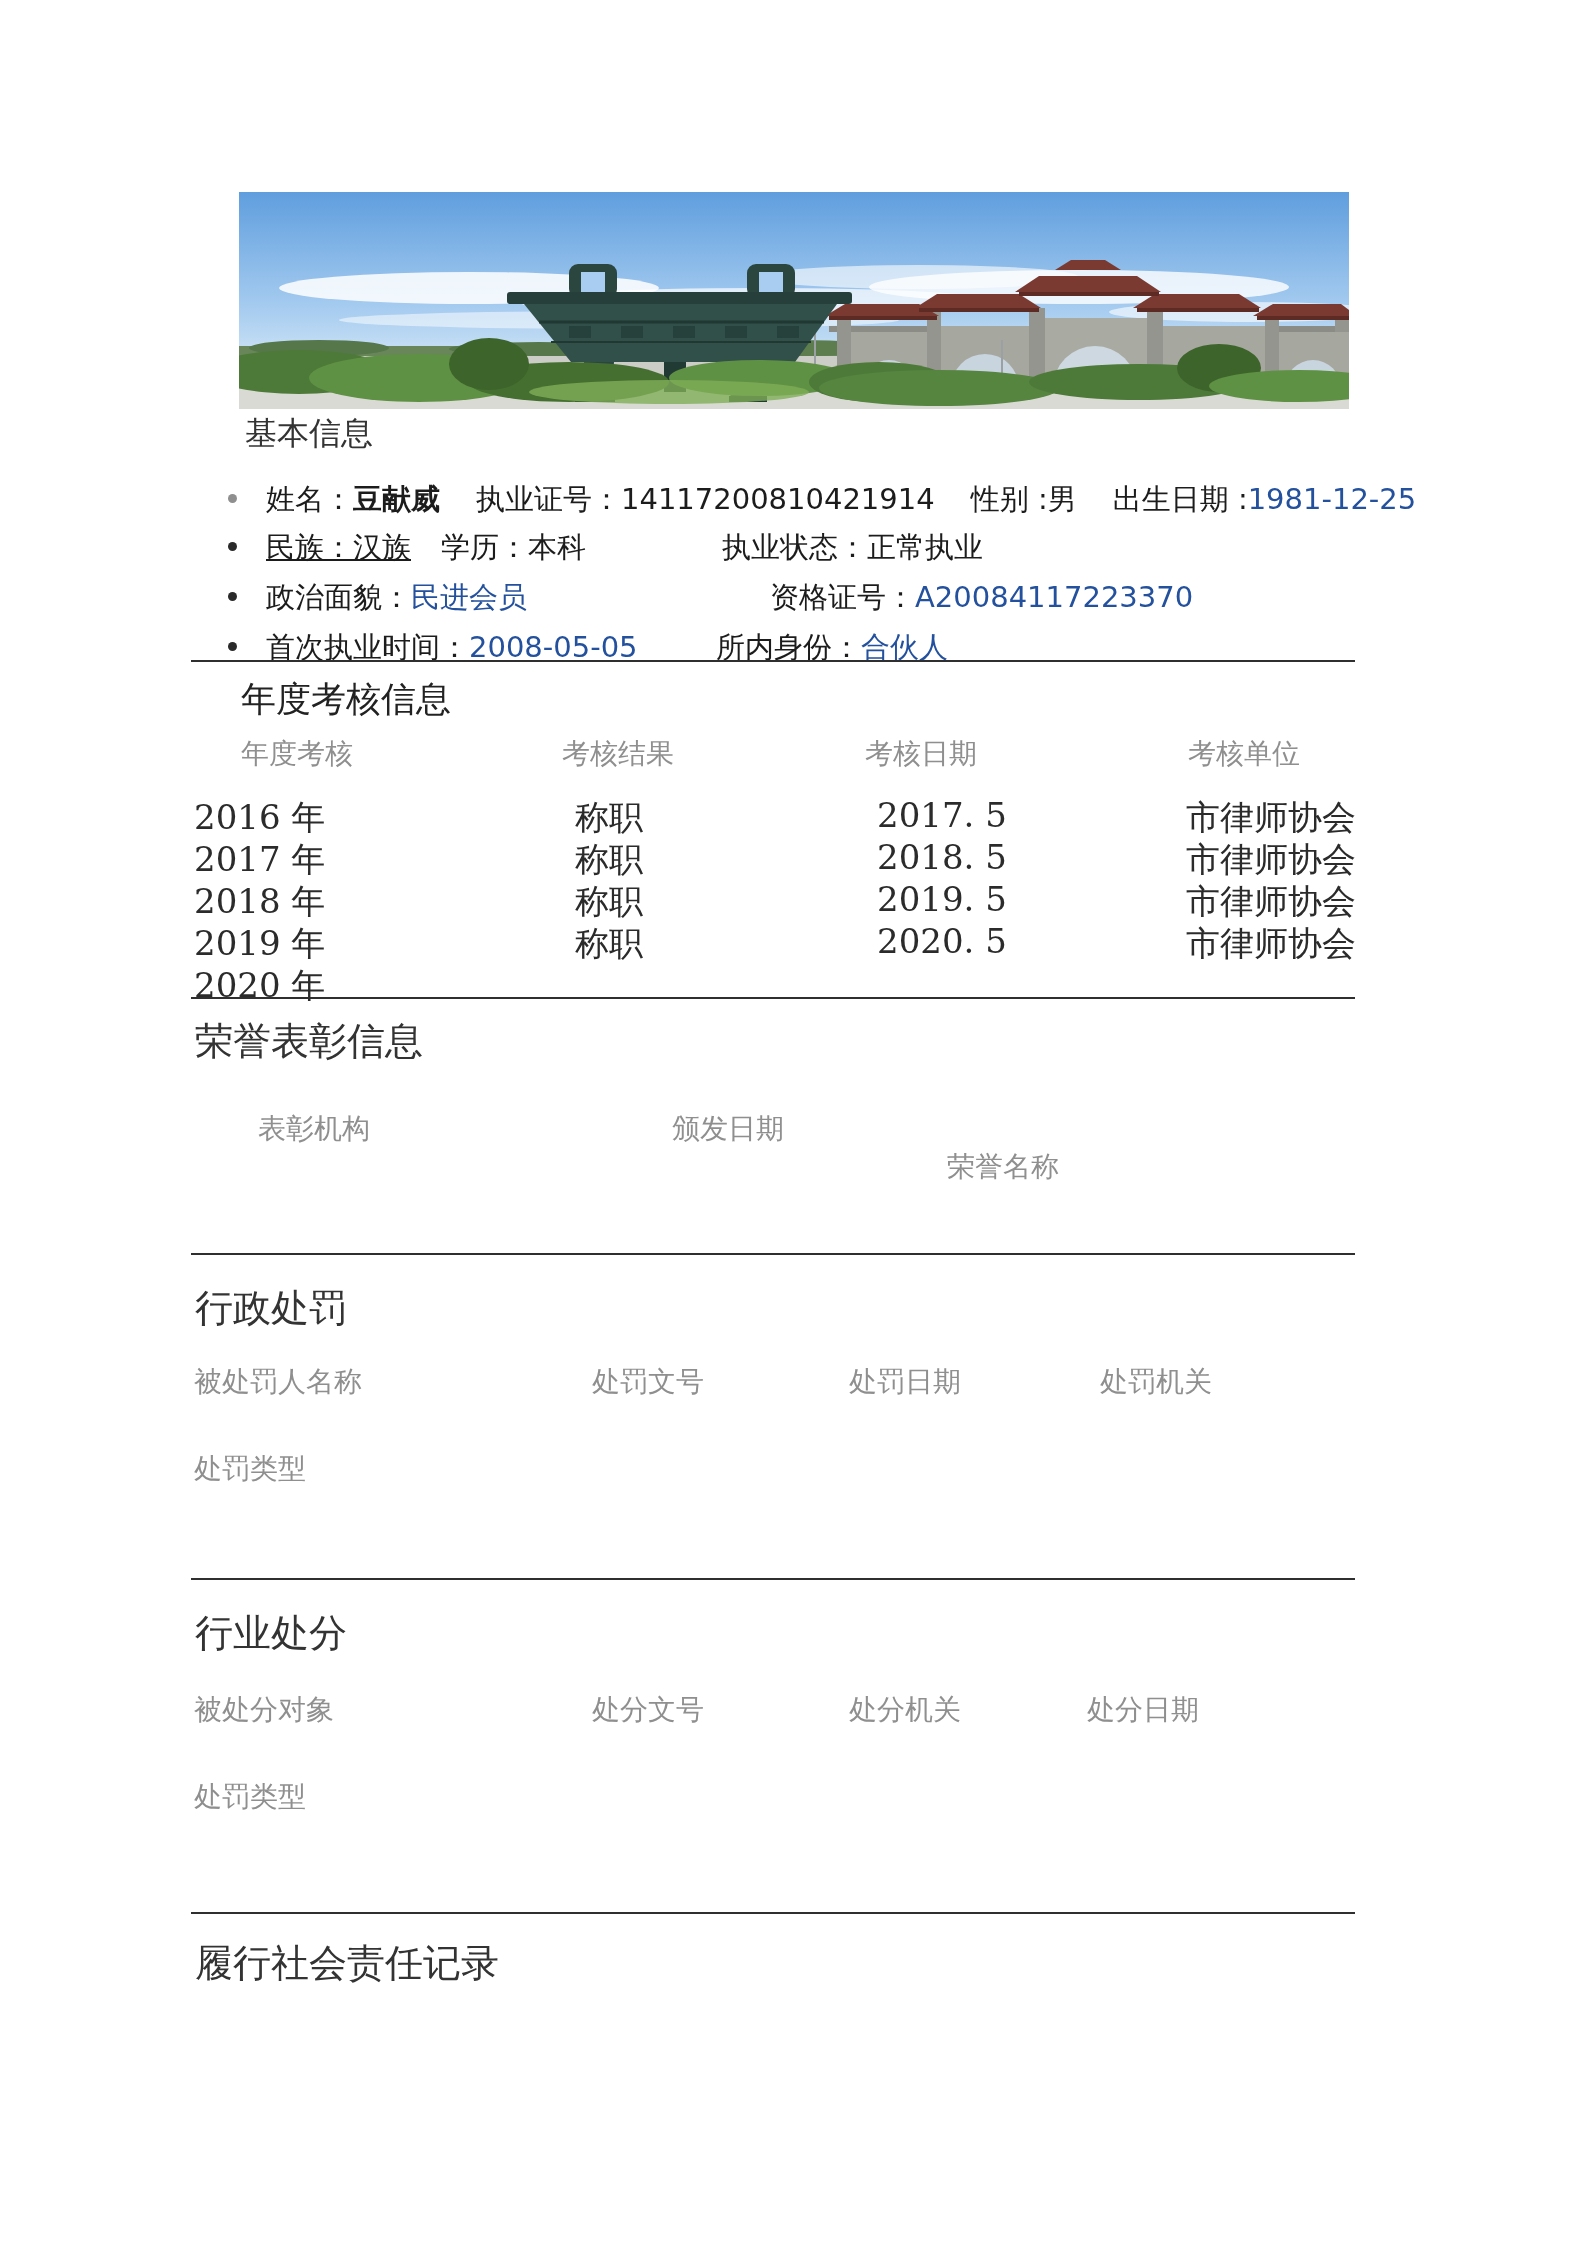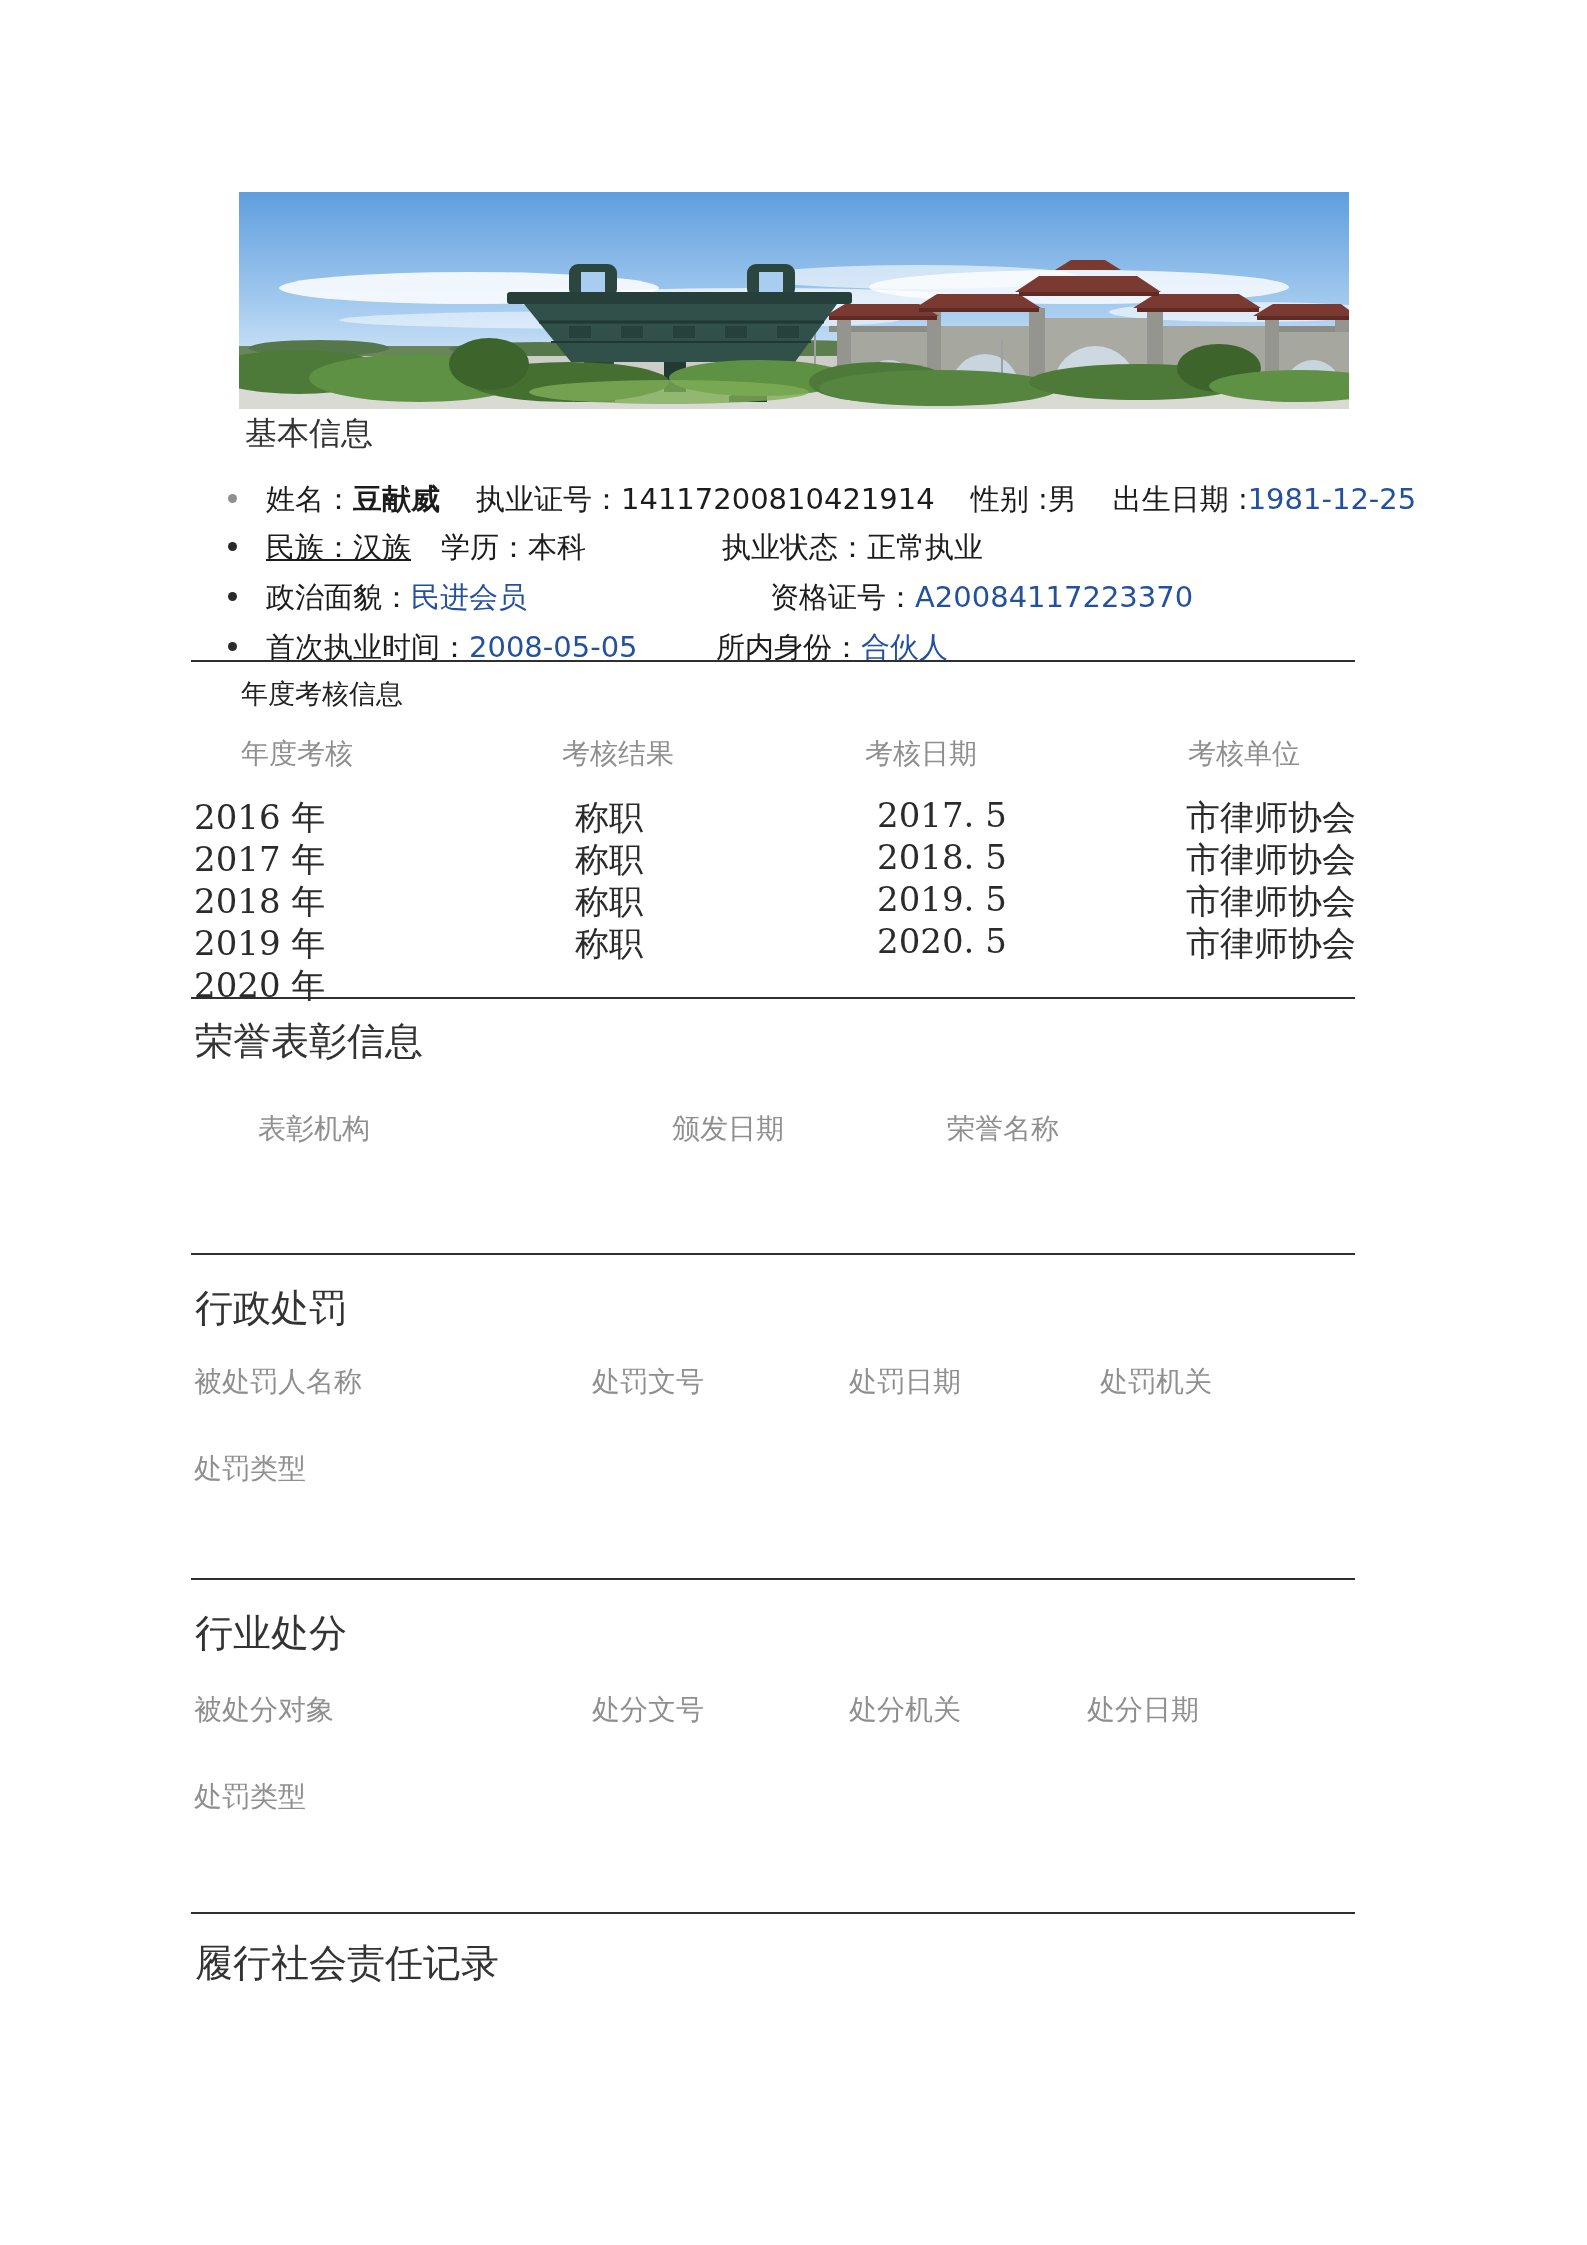--- a/index.html
+++ b/index.html
@@ -2,21 +2,21 @@
 <html><head>
 <meta charset="utf-8">
 <style>
   html,body{margin:0;padding:0;background:#ffffff;}
   .page{position:relative;width:1587px;height:2245px;background:#ffffff;overflow:hidden;
         font-family:"DejaVu Sans",sans-serif;}
   .abs{position:absolute;white-space:nowrap;}
   .serif{font-family:"DejaVu Serif",serif;}
   .h-main{font-size:32px;color:#333333;font-weight:400;}
   .h-section{font-size:38px;color:#333333;font-weight:400;}
-  .sub-label{font-size:27px;color:#222222;}
+  .sub-label{font-size:35px;color:#222222;}
   .th{font-size:28px;color:#8f8f8f;font-weight:400;}
   .td{font-size:34px;color:#2b2b2b;}
   .bullet-row{font-size:29px;color:#1c1c1c;}
   .bullet-row span{vertical-align:baseline;}
   .blue{color:#24519d;}
   .bold{font-weight:700;}
   .gap36{margin-right:36px;}
   .gap30{margin-right:30px;text-decoration:underline;}
   .dot{position:absolute;width:9px;height:9px;border-radius:50%;background:#2a2a2a;}
   .dot.gray{background:#8f8f8f;}
@@ -190,21 +190,21 @@
   <div class="abs serif td" style="left:877px;top:921px;">2020. 5</div>
   <div class="abs serif td" style="left:1186px;top:921px;">市律师协会</div>
 
   <div class="abs serif td" style="left:194px;top:963px;">2020 年</div>
 
   <hr class="rule" style="top:997px;">
 
   <div class="abs serif h-section" style="left:195px;top:1016px;">荣誉表彰信息</div>
   <div class="abs th" style="left:258px;top:1110px;">表彰机构</div>
   <div class="abs th" style="left:672px;top:1110px;">颁发日期</div>
-  <div class="abs th" style="left:947px;top:1110px;">荣誉名称</div>
+  <div class="abs th" style="left:947px;top:1148px;">荣誉名称</div>
 
   <hr class="rule" style="top:1253px;">
 
   <div class="abs serif h-section" style="left:195px;top:1283px;">行政处罚</div>
   <div class="abs th" style="left:194px;top:1363px;">被处罚人名称</div>
   <div class="abs th" style="left:592px;top:1363px;">处罚文号</div>
   <div class="abs th" style="left:849px;top:1363px;">处罚日期</div>
   <div class="abs th" style="left:1100px;top:1363px;">处罚机关</div>
   <div class="abs th" style="left:194px;top:1450px;">处罚类型</div>
 

